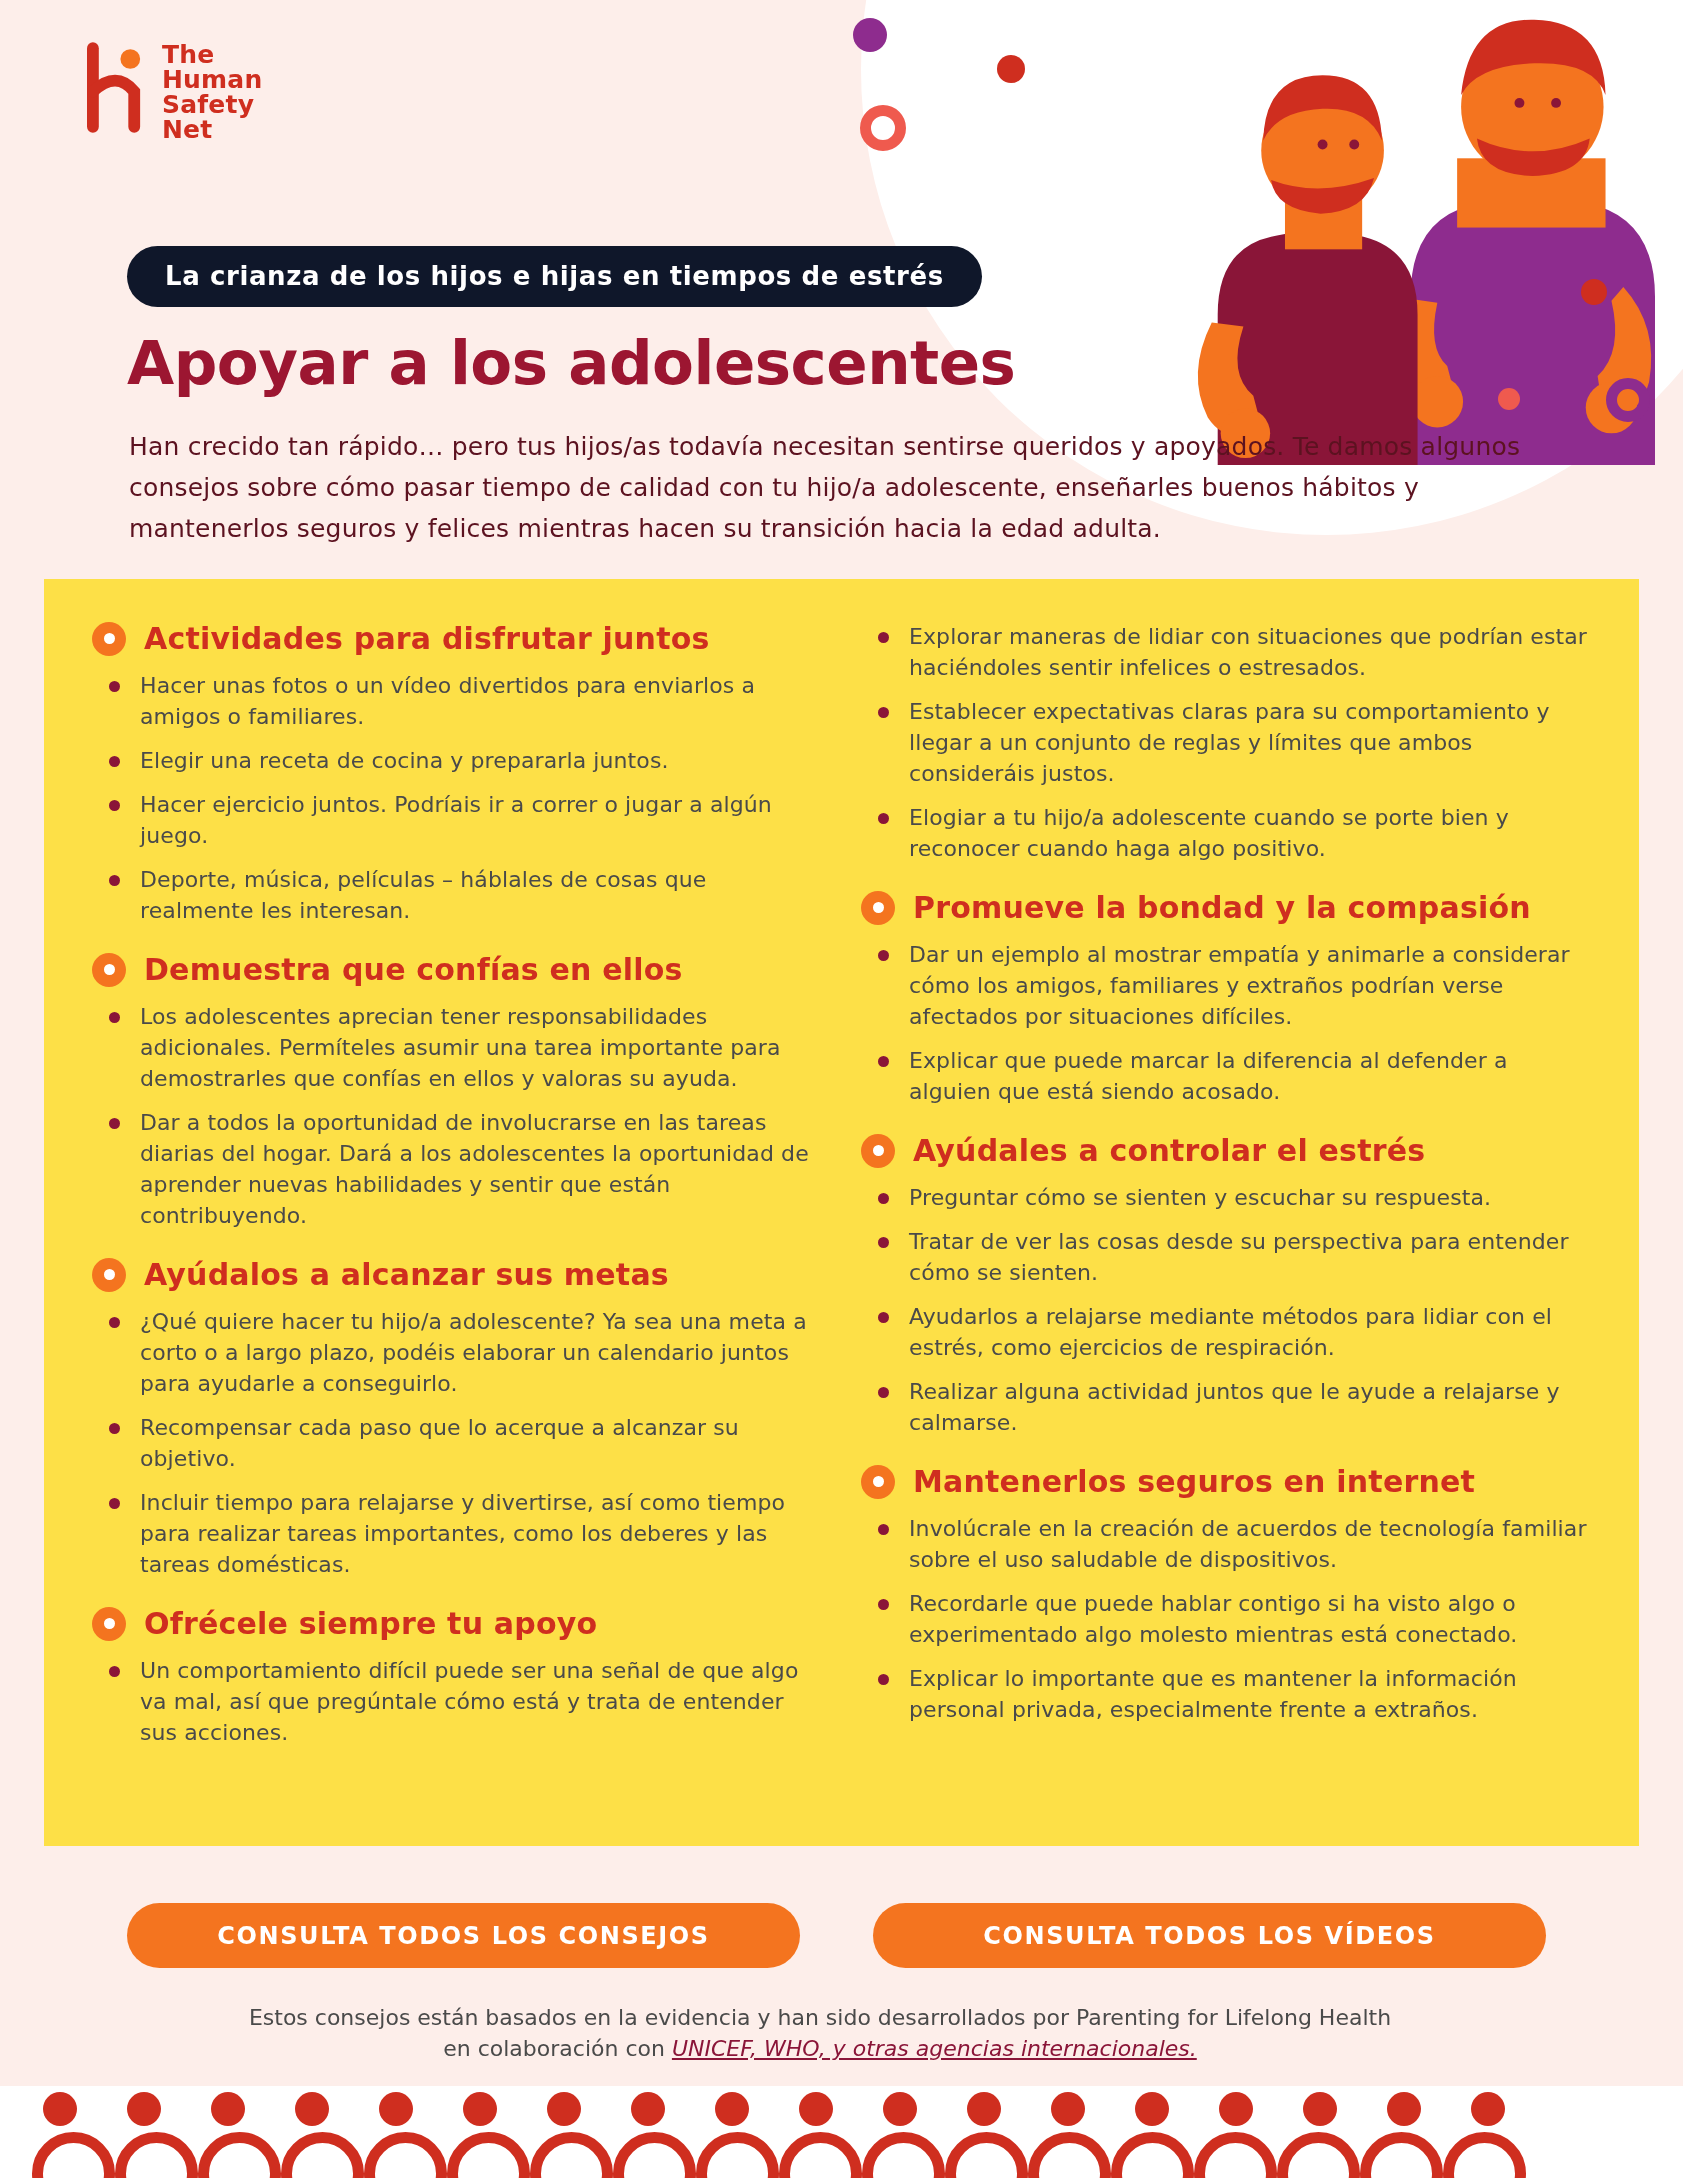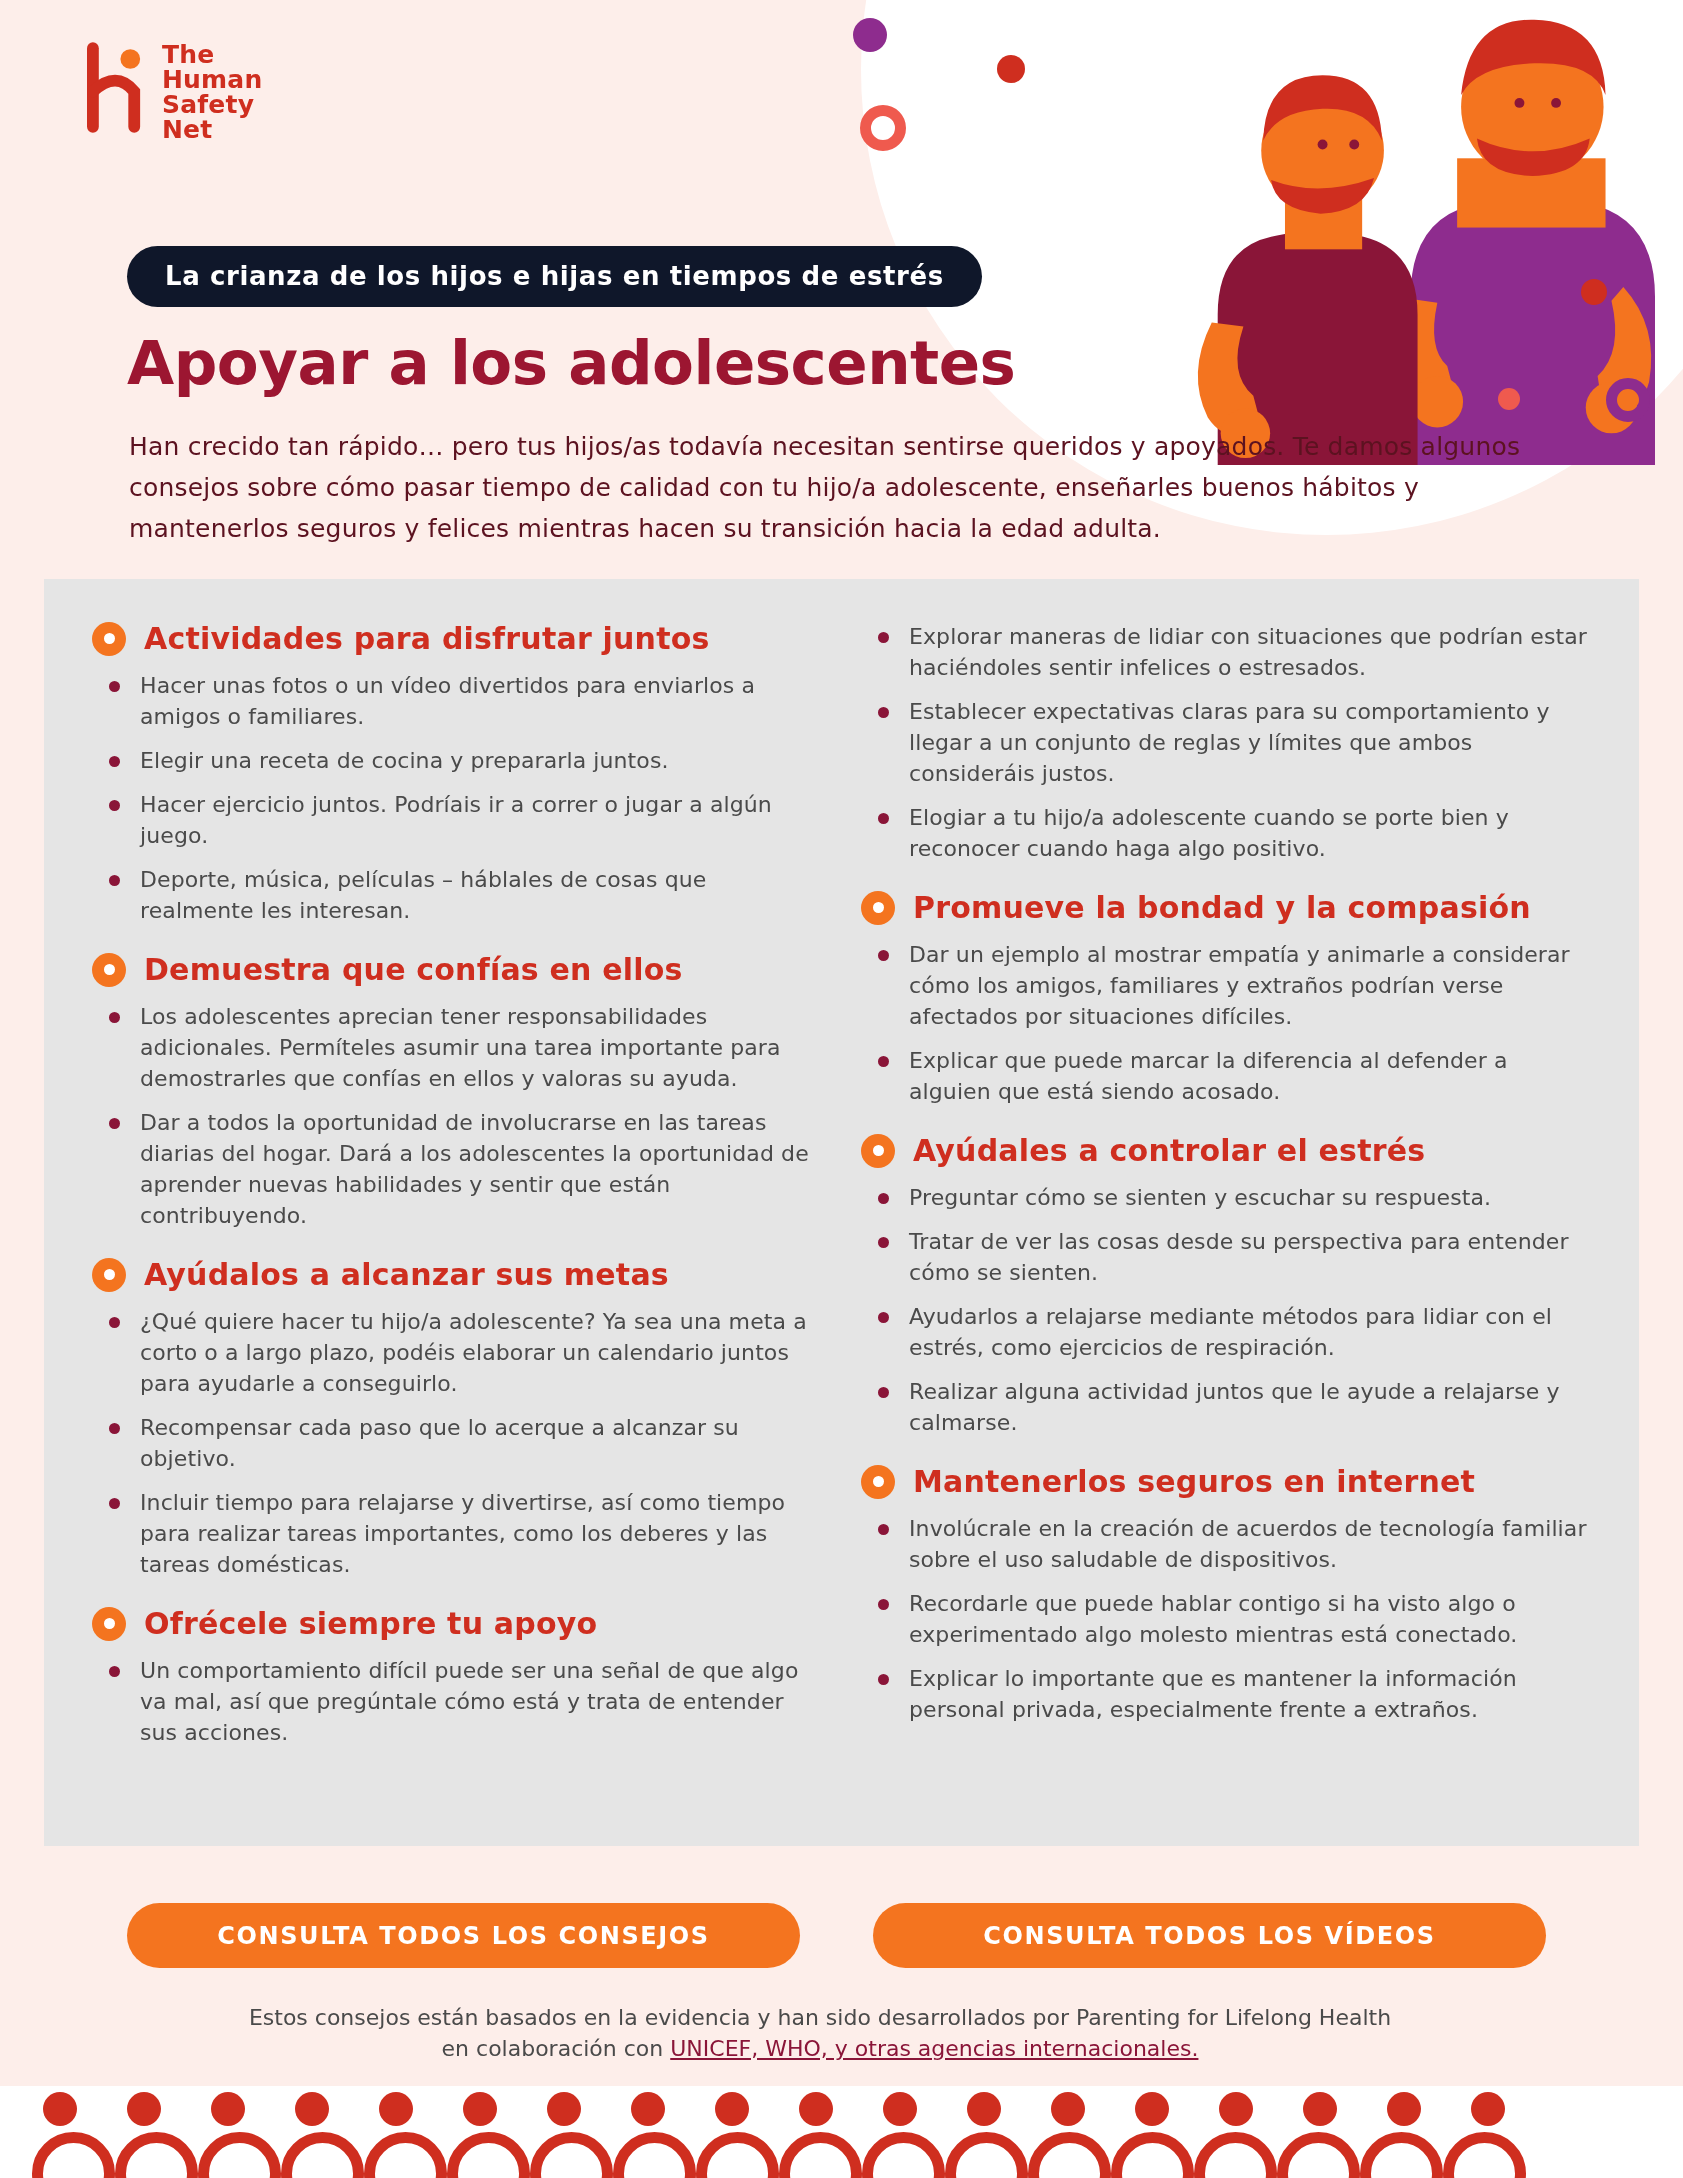--- a/index.html
+++ b/index.html
@@ -88,21 +88,21 @@
   .dot-ring { position: absolute; border-radius: 50%; }
 
   
   .people { position: absolute; right: 0; top: 0; width: 614px; height: 465px; }
 
   
   .body-wrap {
     position: relative;
     width: 1683px;
     height: 1267px;
-    background: #e5e5e5;
+    background: #fde047;
     border-left: 44px solid #fdeeea;
     border-right: 44px solid #fdeeea;
   }
   .columns {
     position: absolute;
     left: 0; top: 0;
     width: 1596px;
     padding: 42px 48px 0 48px;
     display: flex;
     gap: 38px;
@@ -183,20 +183,21 @@
     left: 127px; top: 156px;
     width: 1386px;
     color: #4a4a4a;
     font-size: 22px;
     line-height: 31px;
     text-align: center;
   }
   .disclaimer a {
     color: #8a1538;
     text-decoration: underline;
+    font-style: italic;
   }
 
   
   .bottom-decor {
     position: relative;
     width: 1683px;
     height: 92px;
     background: #ffffff;
   }
   .decor-dots {

